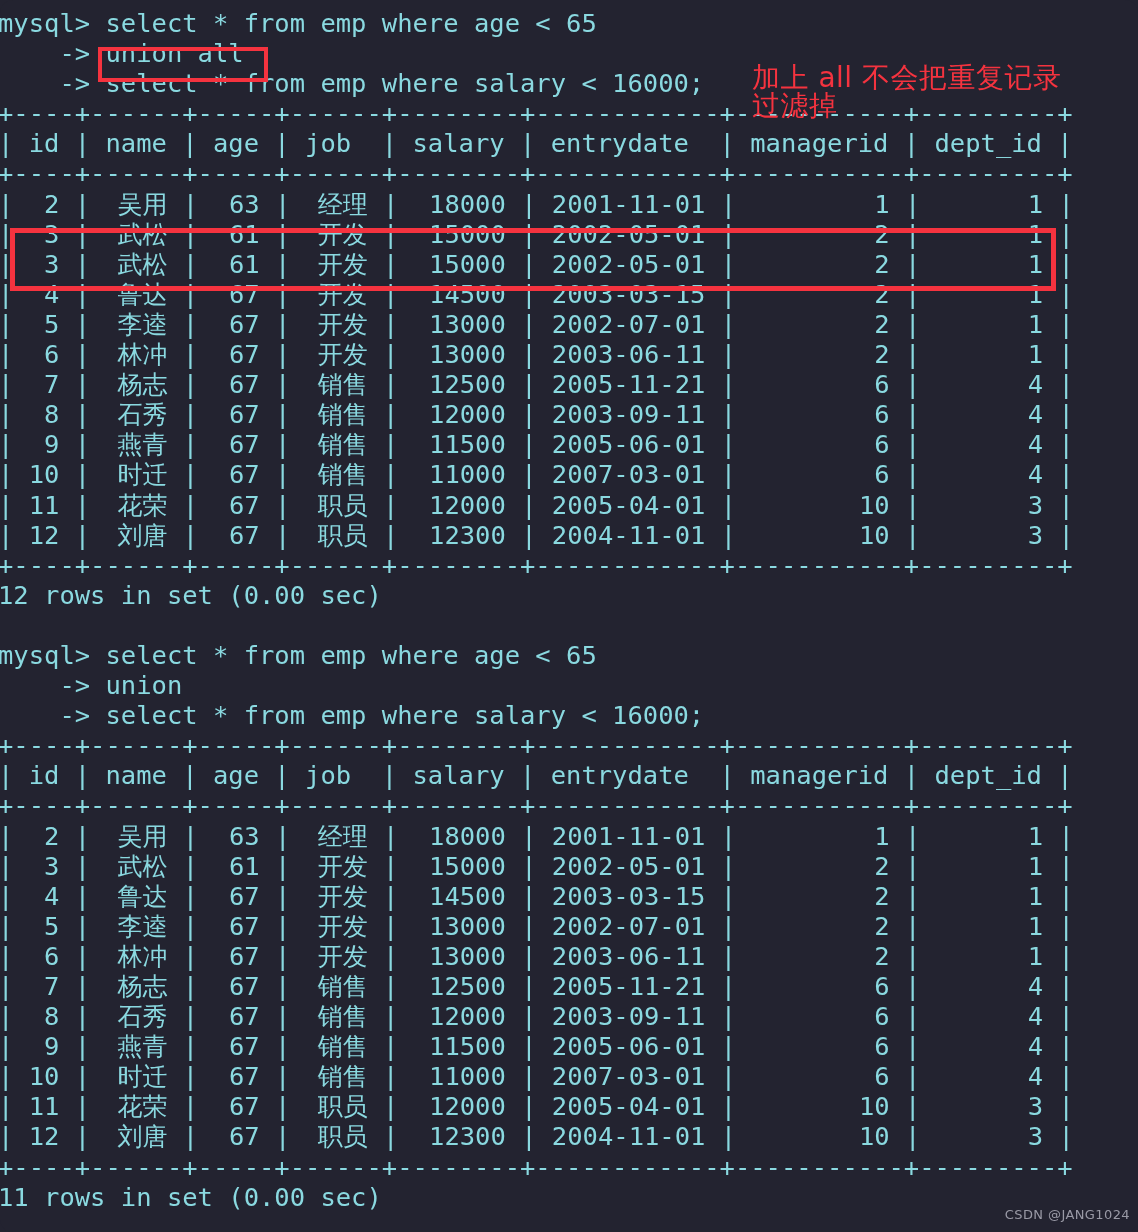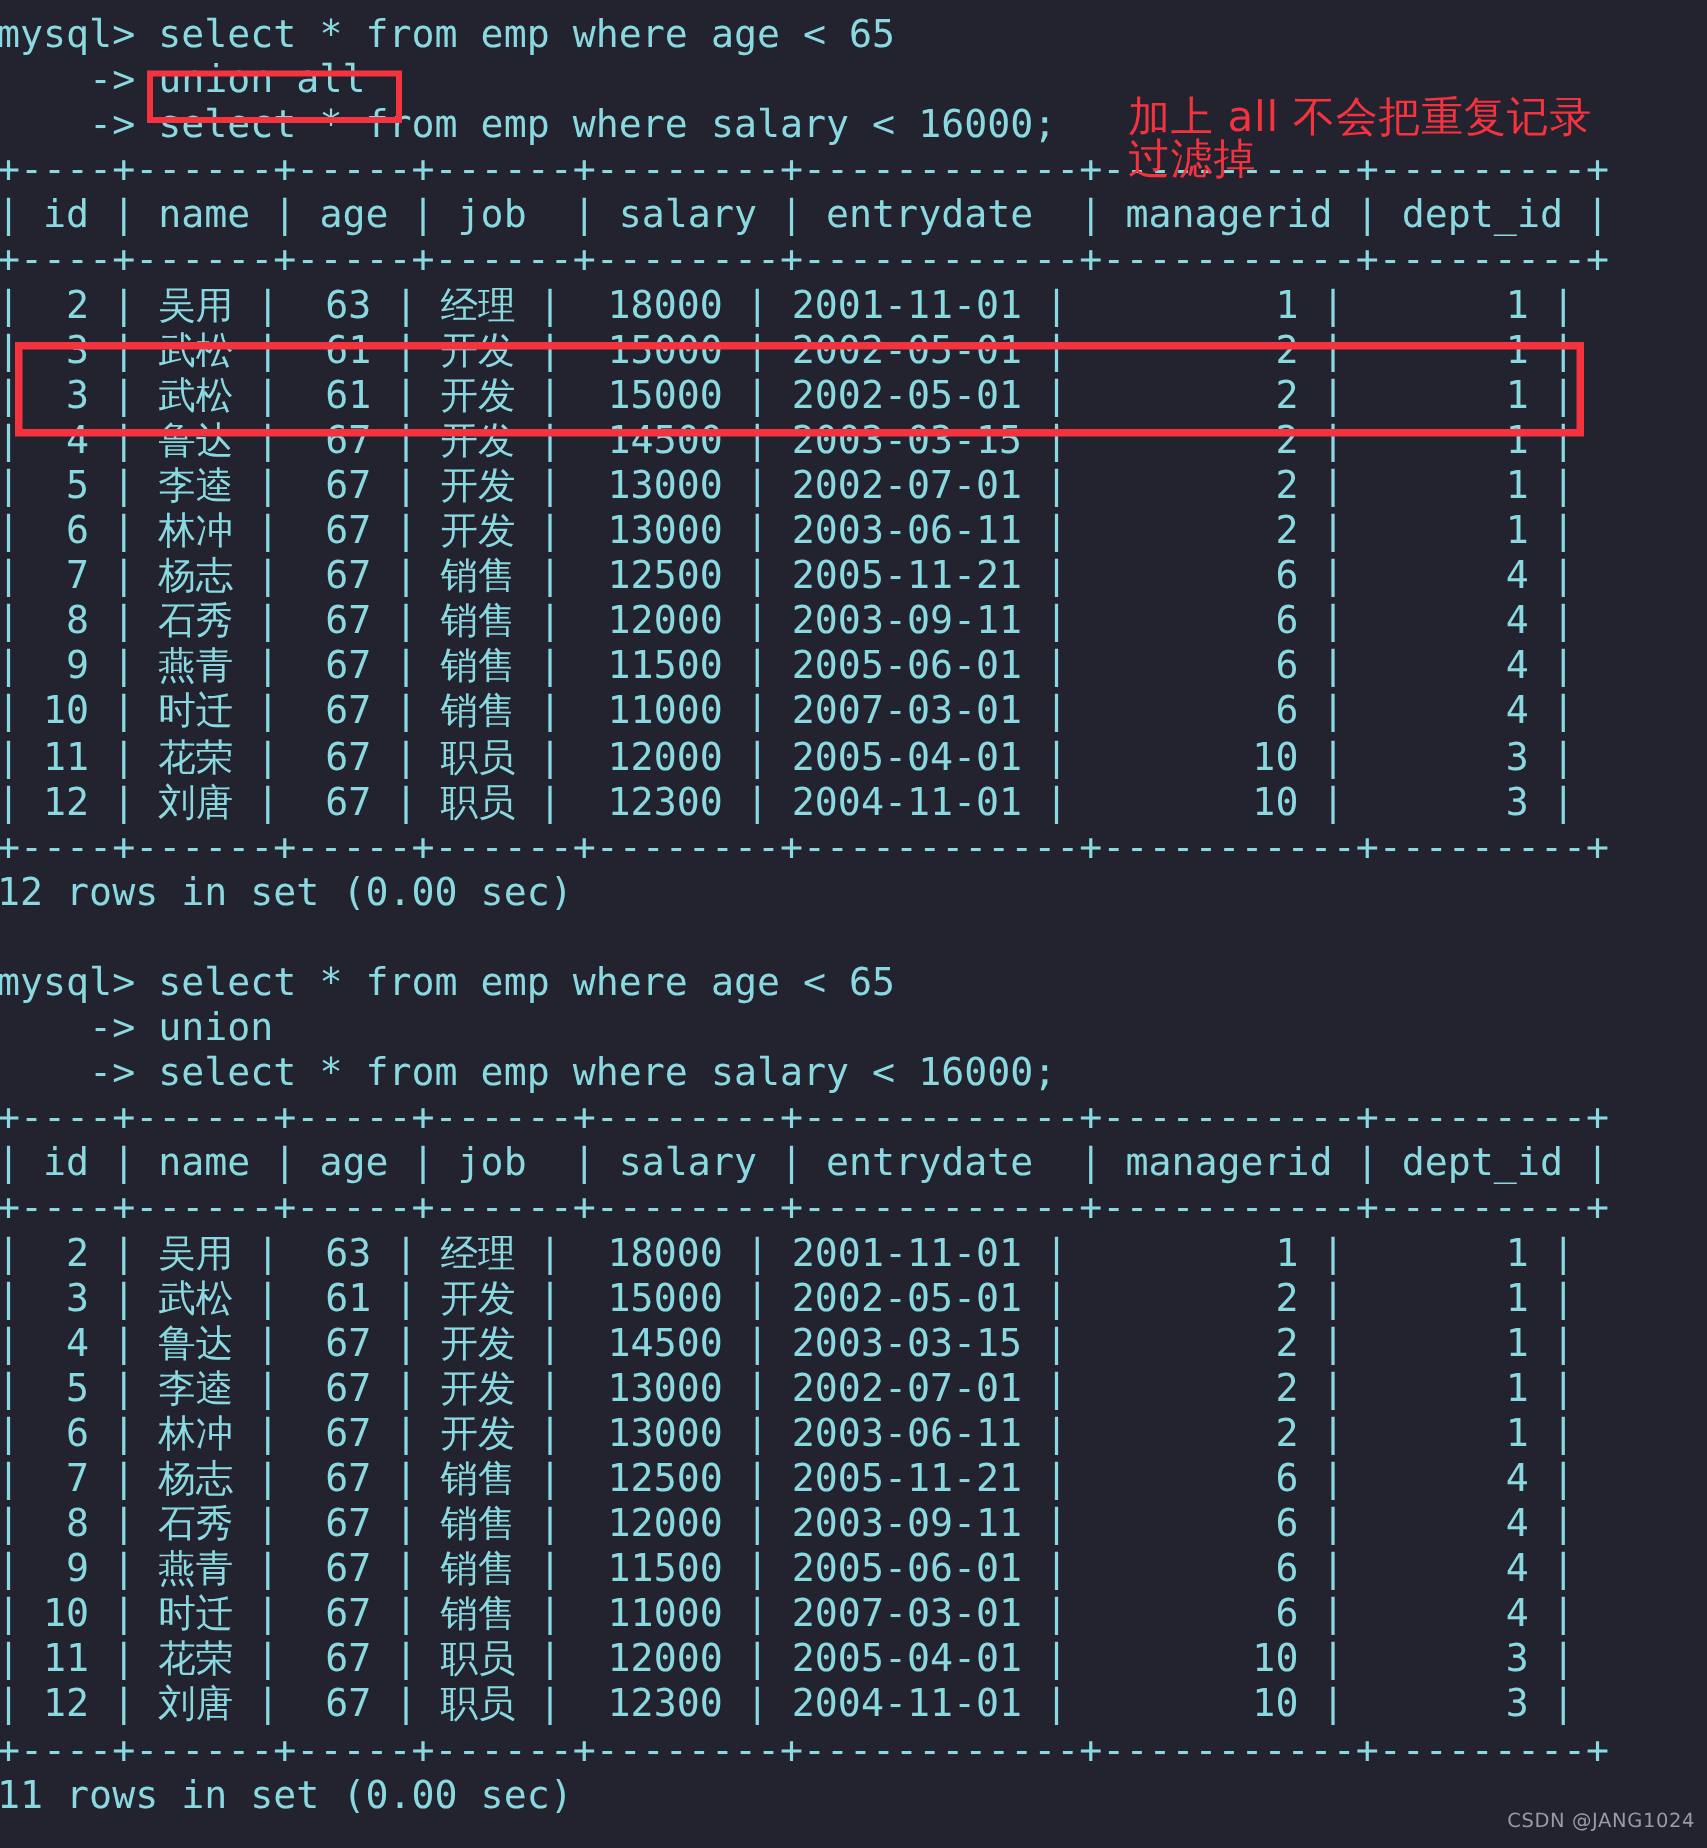--- a/index.html
+++ b/index.html
@@ -33,20 +33,21 @@
   }
   .line {
     height: 30.1px;
     white-space: pre;
     display: block;
     margin-left: -2px;
   }
   .cn {
     font-family: "DejaVu Sans", "Liberation Sans", sans-serif;
     font-size: 25px;
+    margin-left: 12px;
   }
 
   
   .redbox {
     position: absolute;
     border: 4px solid #f5333f;
     box-sizing: border-box;
     pointer-events: none;
   }
   #redbox-union-all {

